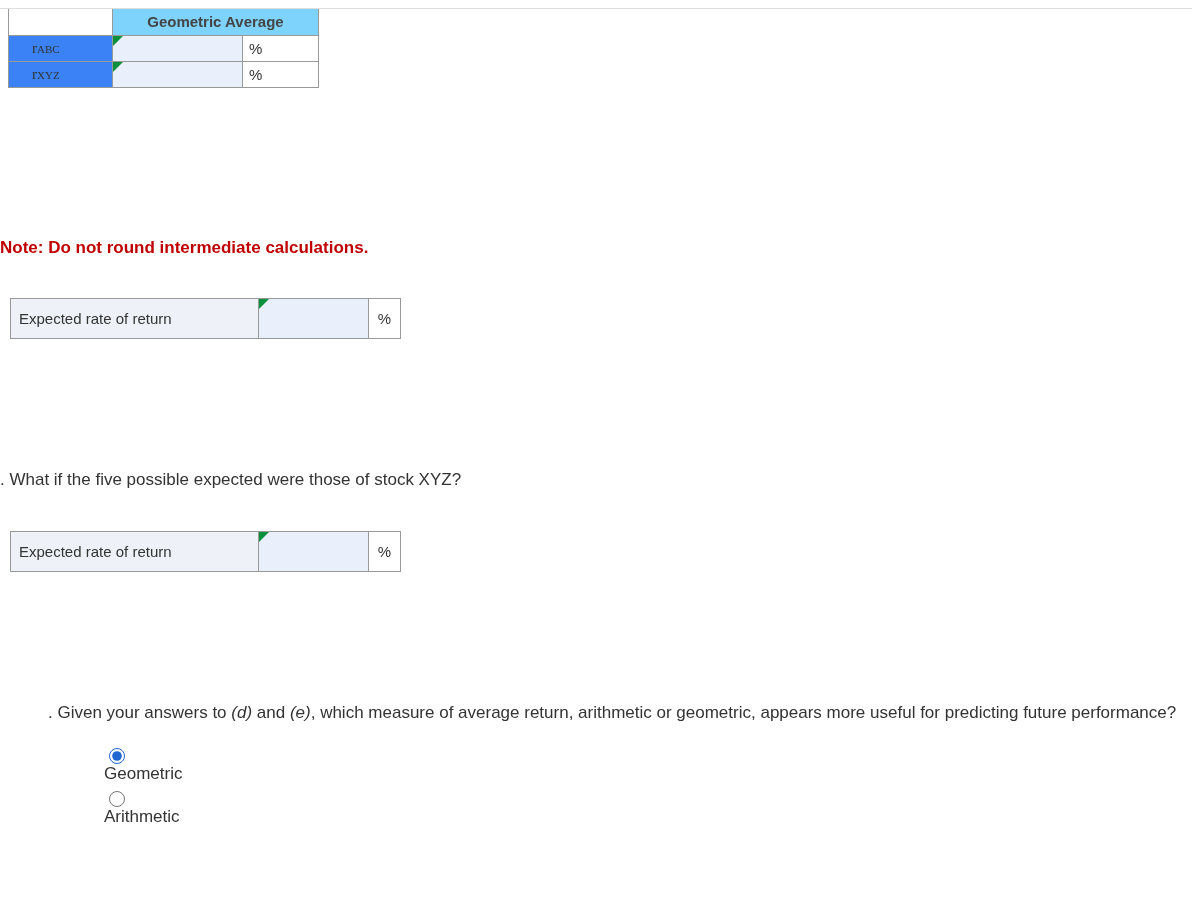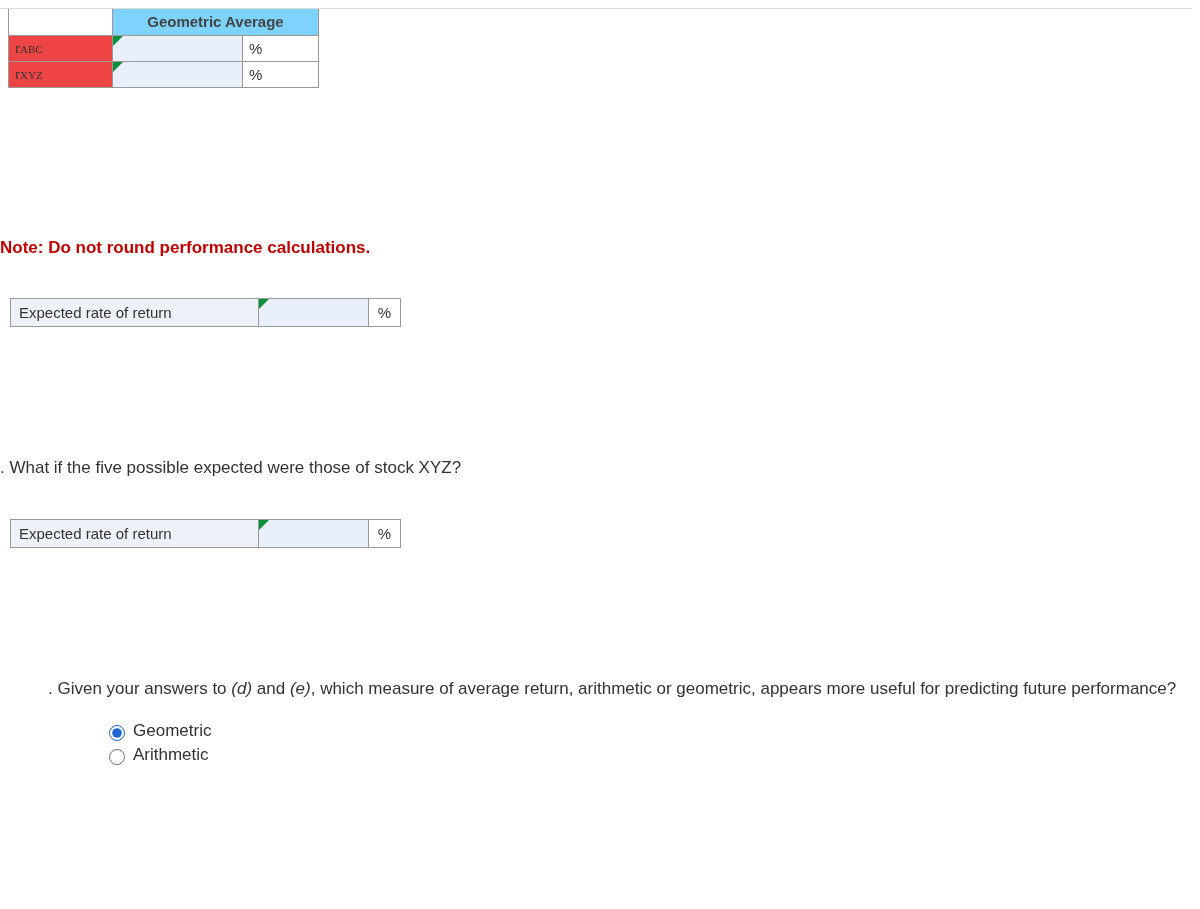--- a/index.html
+++ b/index.html
@@ -36,23 +36,23 @@
   }
   .geo-table th.header {
     background: #7dd3fc;
     border-top: none;
     font-weight: 600;
     color: #444;
     padding: 2px 8px;
   }
   .geo-table td.rowlabel {
     text-align: left;
-    padding: 2px 10px 2px 6px;
+    padding: 2px 10px 2px 23px;
     width: 104px;
-    background: #ef4444;
+    background: #3b82f6;
     font-family: Georgia, "Times New Roman", serif;
     color: #333;
   }
   .geo-table td.rowlabel .sub {
     font-size: 11px;
   }
   .geo-table td.inputcell {
     background: #eaf0fb;
     width: 130px;
     position: relative;
@@ -113,21 +113,21 @@
   }
 
   
   .err-table {
     border-collapse: collapse;
     margin-top: 40px;
     margin-left: 10px;
   }
   .err-table td {
     border: 1px solid #999;
-    height: 28px;
+    height: 40px;
     font-size: 15px;
     padding: 0;
   }
   .err-table td.label {
     background: #eef2f8;
     padding: 3px 12px 3px 8px;
     width: 248px;
   }
   .err-table td.input {
     background: #eaf0fb;
@@ -149,24 +149,25 @@
     outline: none;
   }
 
   
   .radio-group {
     margin-top: 20px;
     padding-left: 56px;
   }
   .radio-row {
     display: flex;
-    align-items: flex-end;
+    align-items: flex-start;
     margin: 4px 0;
     font-size: 17px;
     color: #333;
+    flex-direction: column;
   }
   .radio-row input[type=radio] {
     width: 16px;
     height: 16px;
     margin-right: 8px;
     accent-color: #1e66d0;
   }
   em.ital { font-style: italic; }
 </style>
 </head>
@@ -194,21 +195,21 @@
       <td class="inputcell">
         <span class="corner-flag"></span>
         <input class="num" type="text" value="" style="">
       </td>
       <td class="unitcell">%</td>
     </tr>
   </tbody>
     </table>
 
   <div class="q qd">
-    <p class="note">Note: Do not round performance calculations.</p>
+    <p class="note">Note: Do not round intermediate calculations.</p>
 
     <table class="err-table">
       <tbody>
           <tr>
         <td class="label">Expected rate of return</td>
         <td class="input">
           <span class="corner-flag"></span>
           <input class="num" type="text" value="" style="">
         </td>
         <td class="unit">%</td>

